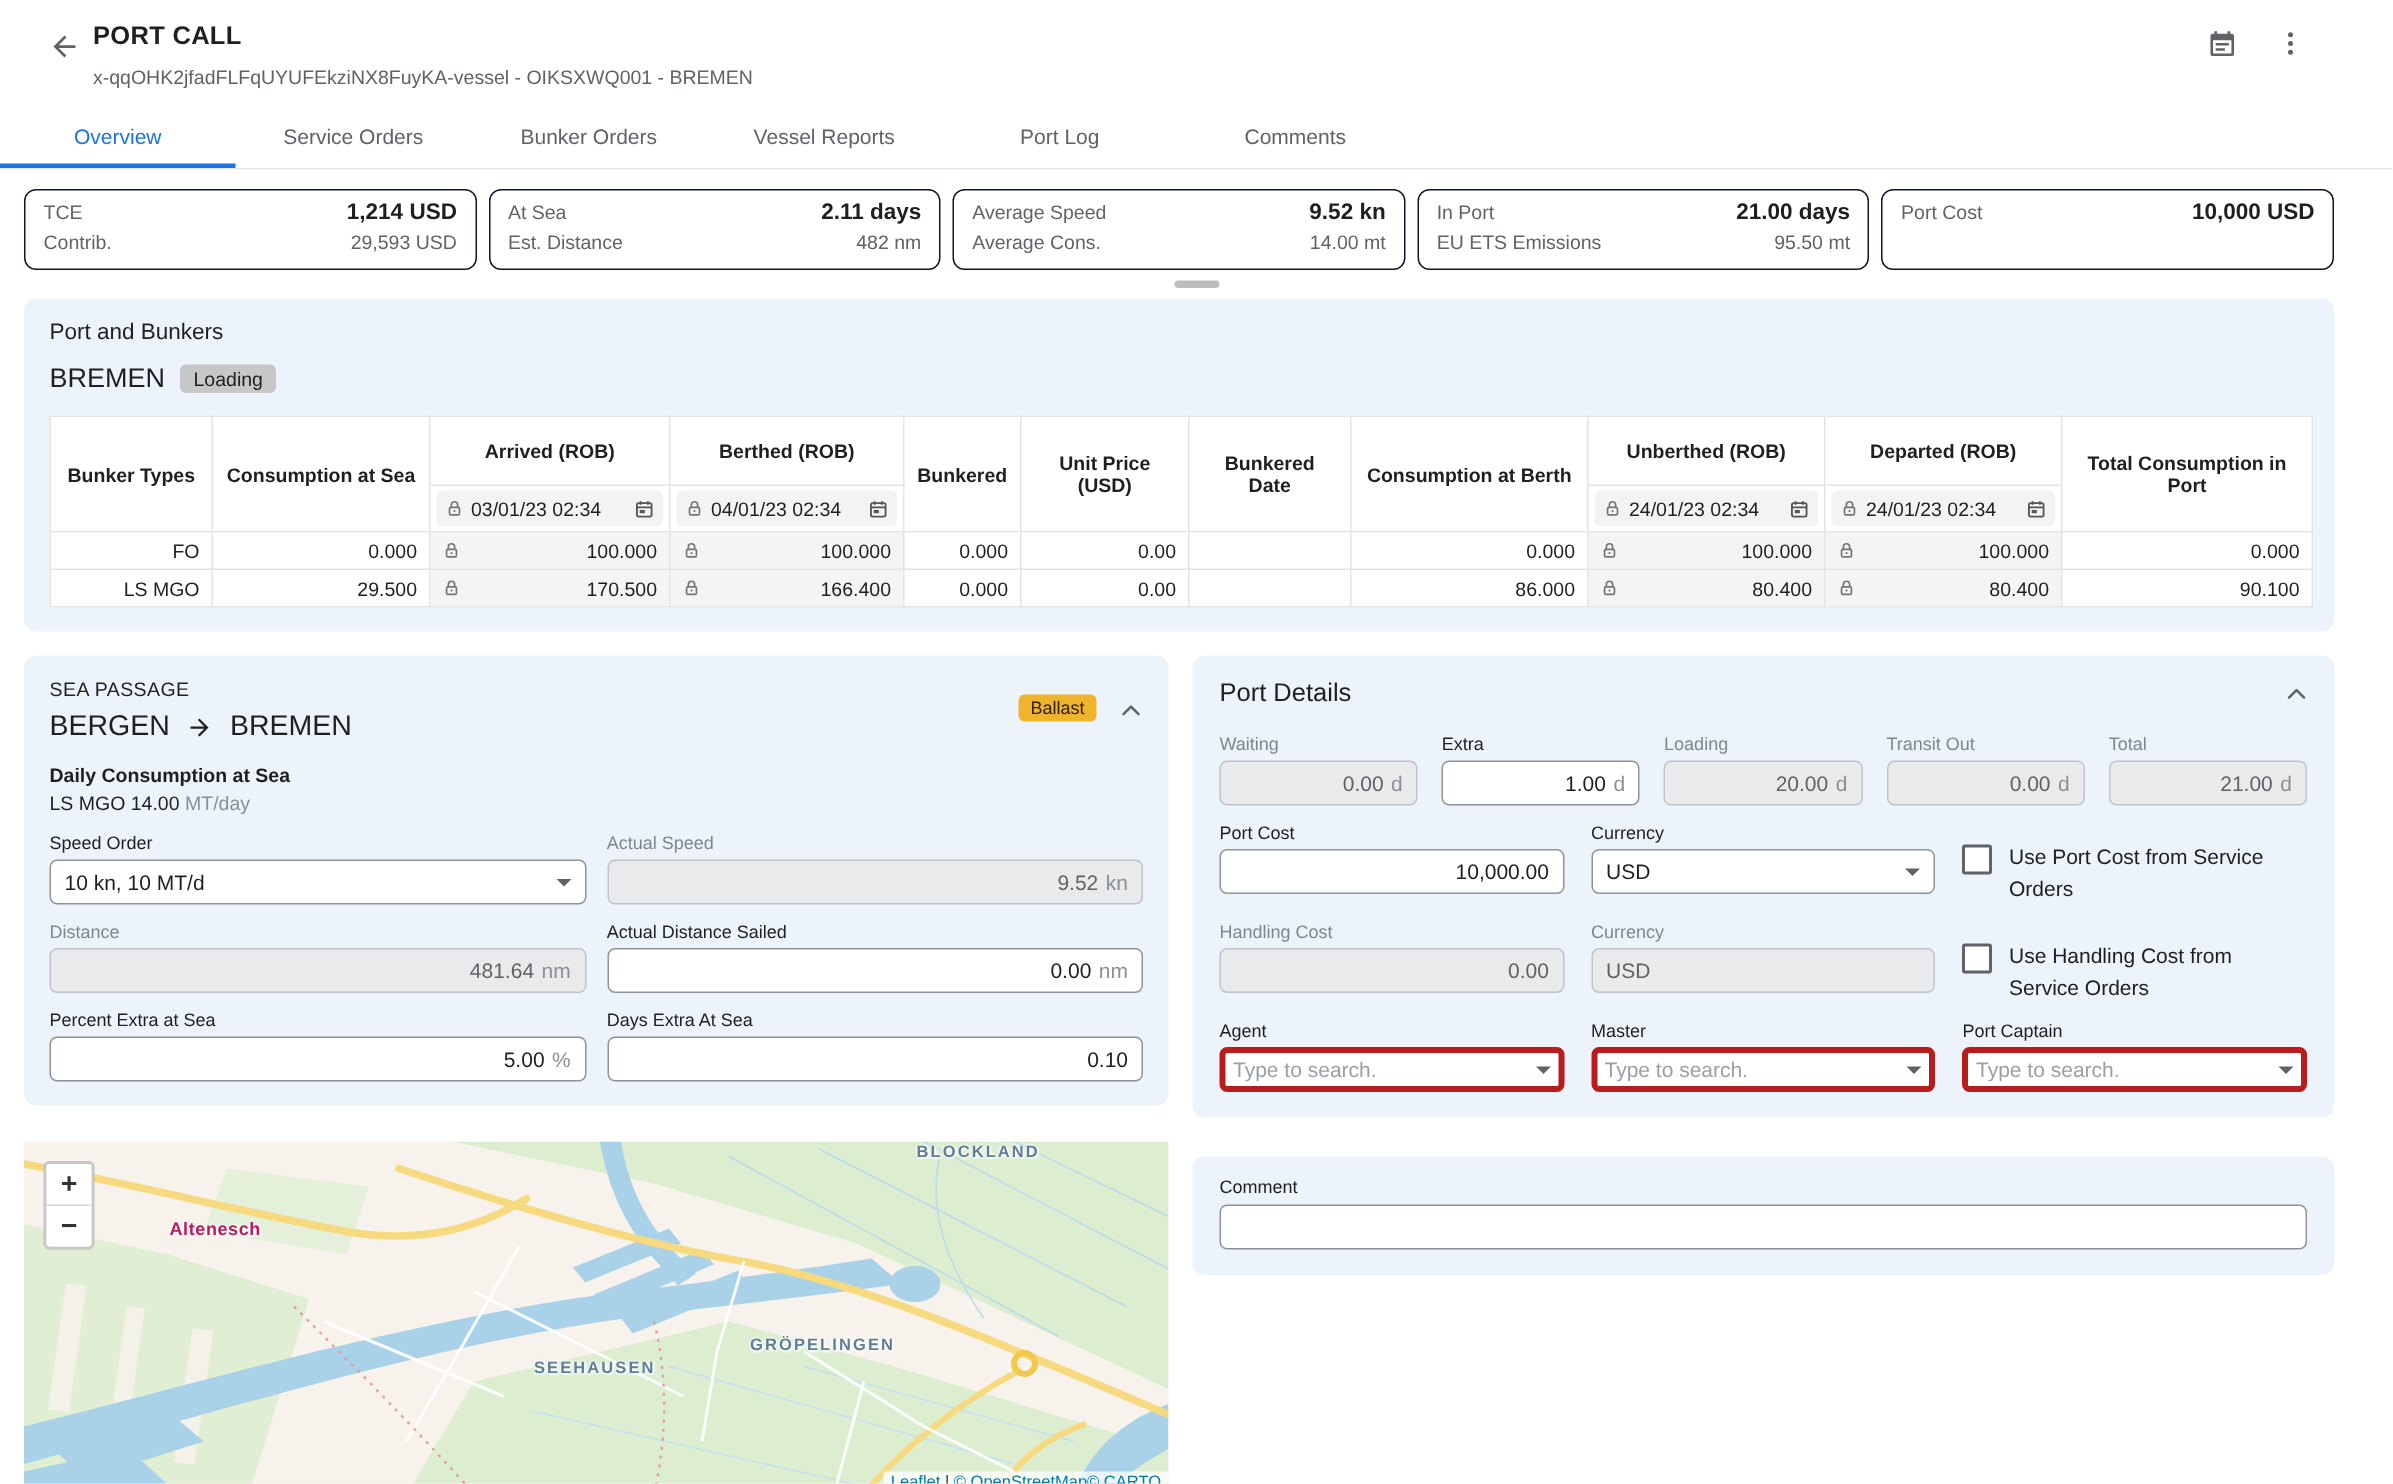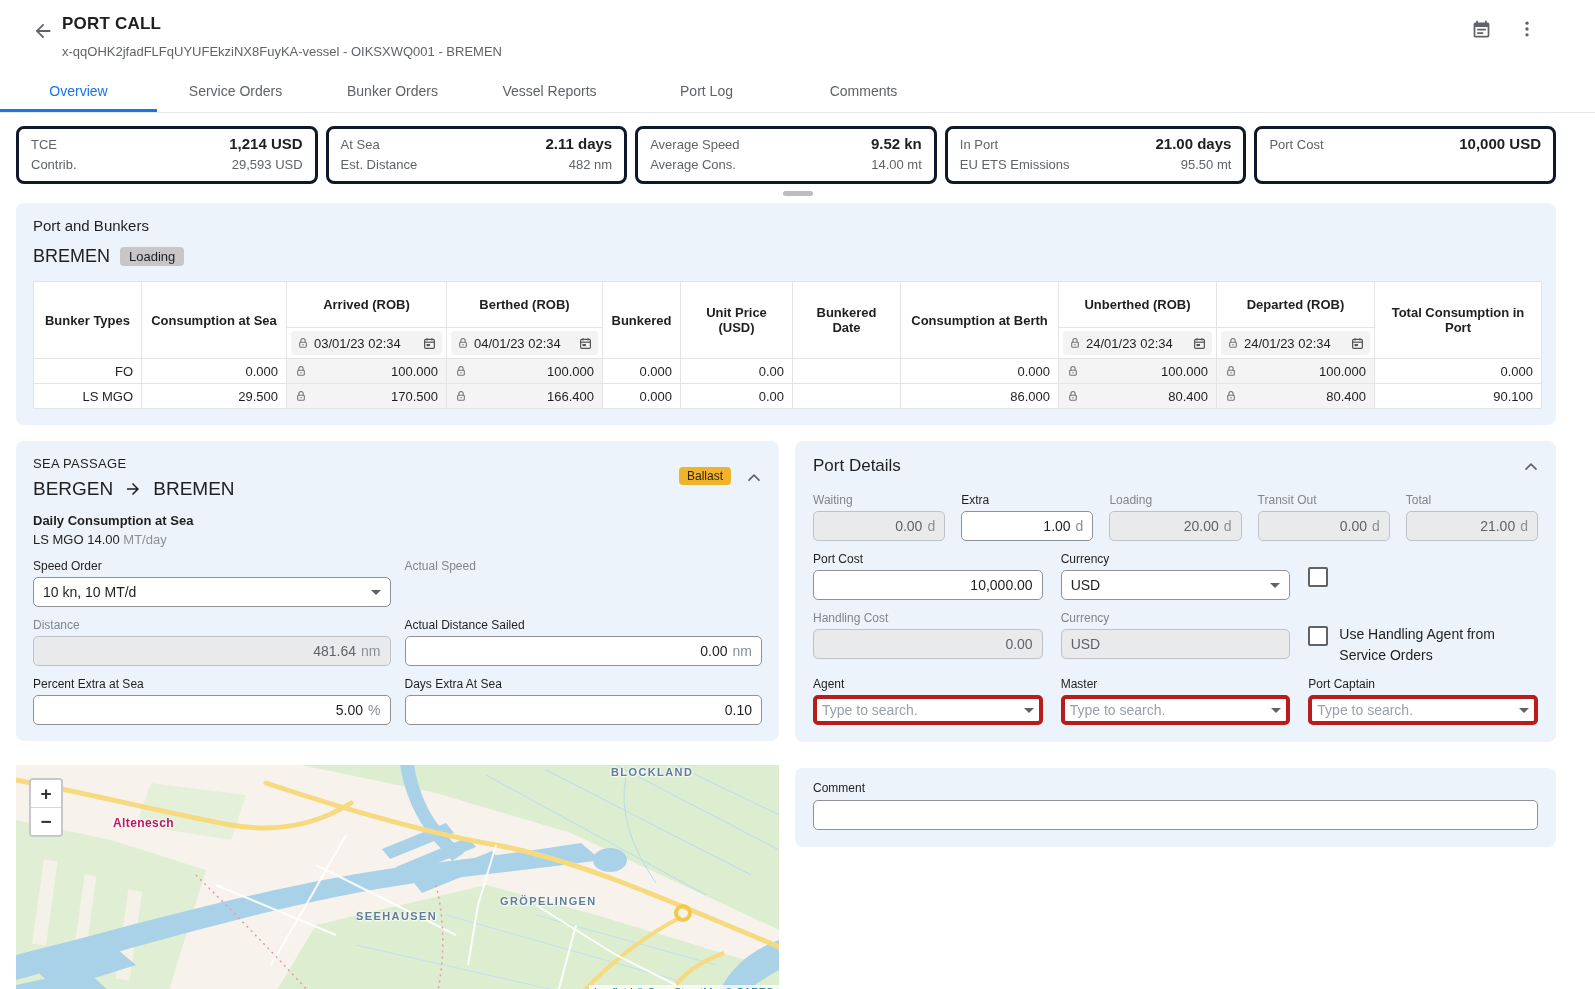--- a/index.html
+++ b/index.html
@@ -10,21 +10,21 @@
   .hdr-title{position:absolute;left:62px;top:14px;font-size:17px;font-weight:700;letter-spacing:.2px;color:#1f1f1f;}
   .hdr-sub{position:absolute;left:62px;top:44px;font-size:13px;color:#5f6368;}
   .hdr-icons{position:absolute;right:57px;top:18px;display:flex;gap:24px;align-items:center;}
   .icon-btn{width:22px;height:22px;cursor:pointer;display:flex;align-items:center;justify-content:center;}
   
   .tabs{display:flex;border-bottom:1px solid #e4e6e8;height:42px;background:#fff;}
   .tab{width:157px;text-align:center;line-height:42px;font-size:14px;color:#5f6368;cursor:pointer;box-sizing:border-box;}
   .tab.active{color:#1a73e8;border-bottom:3px solid #1a73e8;}
   
   .stats{display:flex;gap:8px;margin:13px 39px 0 16px;}
-  .stat-card{flex:1;border:3px solid #0f172a;border-radius:8px;padding:5px 12px 6px;background:#fff;min-height:41px;}
+  .stat-card{flex:1;border:1px solid #0f172a;border-radius:8px;padding:5px 12px 6px;background:#fff;min-height:41px;}
   .stat-row{display:flex;justify-content:space-between;align-items:baseline;line-height:20px;font-size:13px;}
   .stat-label{color:#5f6368;}
   .stat-main{font-weight:700;font-size:15px;color:#1f1f1f;}
   .stat-sub{color:#5f6368;}
   .drag-handle{width:30px;height:5px;border-radius:3px;background:#bdbdbd;margin:7px auto 7px;cursor:grab;}
   
   .content{margin:0 39px 0 16px;}
   .panel{background:#edf3fa;border-radius:8px;box-sizing:border-box;}
   .pb-panel{padding:14px 17px 16px;}
   .pb-title{font-size:15px;color:#1f1f1f;}
@@ -401,20 +401,24 @@
       <div class="form-2col">
         <div class="field">
           <label>Speed Order</label>
           <div class="input sel">
               <span>10 kn, 10 MT/d</span>
               <span class="caret"></span>
             </div>
         </div>
         <div class="field dis">
           <label>Actual Speed</label>
+          <div class="input dis">
+              <span>9.52</span>
+              <span class="unit">kn</span>
+            </div>
         </div>
         <div class="field dis">
           <label>Distance</label>
           <div class="input dis">
               <span>481.64</span>
               <span class="unit">nm</span>
             </div>
         </div>
         <div class="field">
           <label>Actual Distance Sailed</label>
@@ -566,36 +570,37 @@
         </div>
         <div class="field">
           <label>Currency</label>
           <div class="input sel">
               <span>USD</span>
               <span class="caret"></span>
             </div>
         </div>
         <div class="checkline">
           <span class="checkbox"></span>
+          <span class="checklabel">Use Port Cost from Service Orders</span>
         </div>
         <div class="field dis">
           <label>Handling Cost</label>
           <div class="input dis">
               <span>0.00</span>
             </div>
         </div>
         <div class="field dis">
           <label>Currency</label>
           <div class="input dis" style="justify-content:flex-start;">
               <span>USD</span>
             </div>
         </div>
         <div class="checkline">
           <span class="checkbox"></span>
-          <span class="checklabel">Use Handling Agent from Service Orders</span>
+          <span class="checklabel">Use Handling Cost from Service Orders</span>
         </div>
         <div class="field">
           <label>Agent</label>
           <div class="selwrap">
             <input type="text" placeholder="Type to search." style="">
             <span class="caret"></span>
           </div>
         </div>
         <div class="field">
           <label>Master</label>

